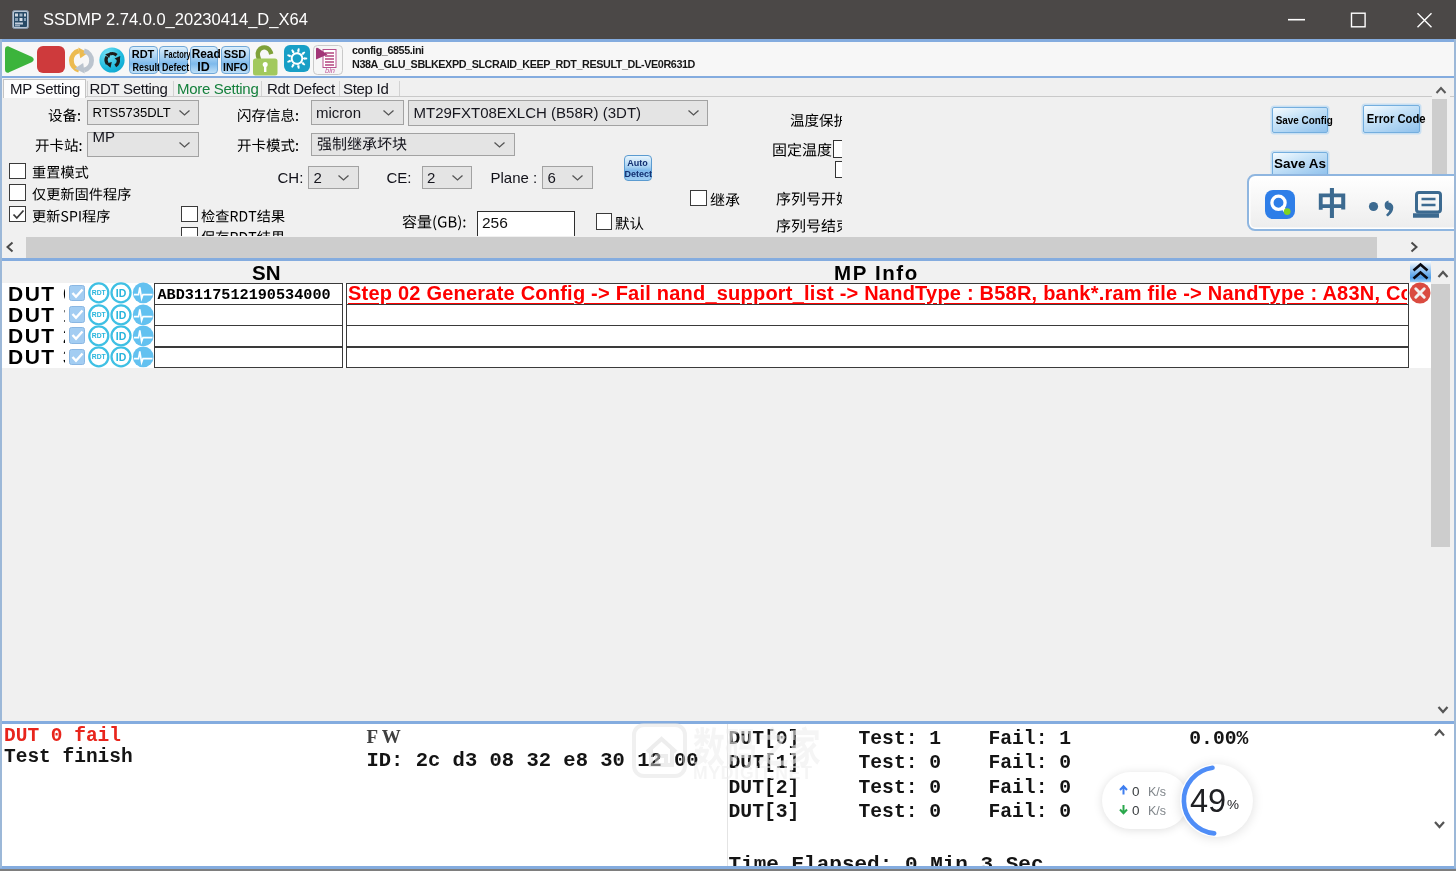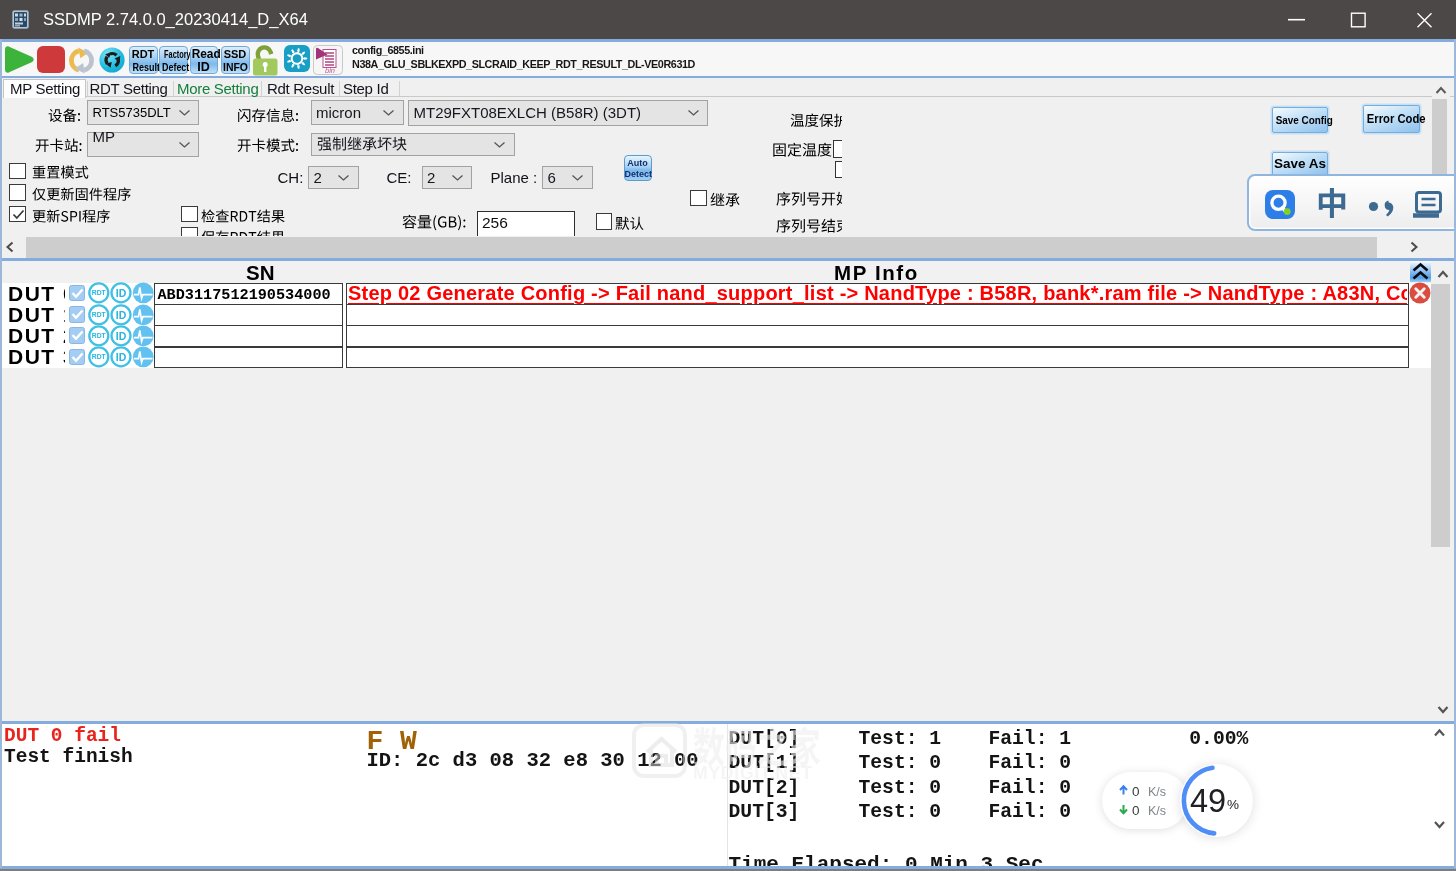--- a/index.html
+++ b/index.html
@@ -99,21 +99,21 @@
 <div style="position:absolute;left:86px;top:96.3px;width:1370px;height:1px;background:#c9c9c9"></div>
 <div style="position:absolute;left:86.5px;top:81px;width:1px;height:15px;background:#d2d2d2"></div>
 <div style="position:absolute;left:172.5px;top:81px;width:1px;height:15px;background:#d2d2d2"></div>
 <div style="position:absolute;left:260.5px;top:81px;width:1px;height:15px;background:#d2d2d2"></div>
 <div style="position:absolute;left:338.5px;top:81px;width:1px;height:15px;background:#d2d2d2"></div>
 <div style="position:absolute;left:398.5px;top:81px;width:1px;height:15px;background:#d2d2d2"></div>
 <div style="position:absolute;left:2.5px;top:79px;width:83px;height:18.5px;background:#fdfdfd;border:1px solid #c4c4c4;border-bottom:none"></div>
 <div style="position:absolute;left:10px;font-size:15px;letter-spacing:-0.3px;color:#14141c;top:80px;height:17px;line-height:17px">MP Setting</div>
 <div style="position:absolute;left:89.5px;font-size:15px;letter-spacing:-0.3px;color:#14141c;top:80px;height:17px;line-height:17px">RDT Setting</div>
 <div style="position:absolute;left:177px;font-size:15px;letter-spacing:-0.3px;color:#15803d;top:80px;height:17px;line-height:17px">More Setting</div>
-<div style="position:absolute;left:267px;font-size:15px;letter-spacing:-0.3px;color:#14141c;top:80px;height:17px;line-height:17px">Rdt Result</div>
+<div style="position:absolute;left:267px;font-size:15px;letter-spacing:-0.3px;color:#14141c;top:80px;height:17px;line-height:17px">Rdt Defect</div>
 <div style="position:absolute;left:343px;font-size:15px;letter-spacing:-0.3px;color:#14141c;top:80px;height:17px;line-height:17px">Step Id</div>
 <svg style="position:absolute;left:47.5px;top:103.7px;overflow:visible;" width="33" height="23" xmlns="http://www.w3.org/2000/svg">
     <g fill="#000" transform="translate(0 16.8)">
       <path transform="translate(0.0 0) scale(0.014500 -0.014500)" d="M122 776C175 729 242 662 273 619L324 672C292 713 225 778 171 822ZM43 526L43 454L184 454L184 95C184 49 153 16 134 4C148 -11 168 -42 175 -60C190 -40 217 -20 395 112C386 127 374 155 368 175L257 94L257 526ZM491 804L491 693C491 619 469 536 337 476C351 464 377 435 386 420C530 489 562 597 562 691L562 734L739 734L739 573C739 497 753 469 823 469C834 469 883 469 898 469C918 469 939 470 951 474C948 491 946 520 944 539C932 536 911 534 897 534C884 534 839 534 828 534C812 534 810 543 810 572L810 804ZM805 328C769 248 715 182 649 129C582 184 529 251 493 328ZM384 398L384 328L436 328L422 323C462 231 519 151 590 86C515 38 429 5 341 -15C355 -31 371 -61 377 -80C474 -54 566 -16 647 39C723 -17 814 -58 917 -83C926 -62 947 -32 963 -16C867 4 781 39 708 86C793 160 861 256 901 381L855 401L842 398Z"></path>
       <path transform="translate(14.5 0) scale(0.014500 -0.014500)" d="M685 688C637 637 572 593 498 555C430 589 372 630 329 677L340 688ZM369 843C319 756 221 656 76 588C93 576 116 551 128 533C184 562 233 595 276 630C317 588 365 551 420 519C298 468 160 433 30 415C43 398 58 365 64 344C209 368 363 411 499 477C624 417 772 378 926 358C936 379 956 410 973 427C831 443 694 473 578 519C673 575 754 644 808 727L759 758L746 754L399 754C418 778 435 802 450 827ZM248 129L460 129L460 18L248 18ZM248 190L248 291L460 291L460 190ZM746 129L746 18L537 18L537 129ZM746 190L537 190L537 291L746 291ZM170 357L170 -80L248 -80L248 -48L746 -48L746 -78L827 -78L827 357Z"></path>
       <path transform="translate(29.0 0) scale(0.014500 -0.014500)" d="M139 390C175 390 205 418 205 460C205 501 175 530 139 530C102 530 73 501 73 460C73 418 102 390 139 390ZM139 -13C175 -13 205 15 205 56C205 98 175 126 139 126C102 126 73 98 73 56C73 15 102 -13 139 -13Z"></path>
     </g>
   </svg>
 <svg style="position:absolute;left:34.5px;top:133.7px;overflow:visible;" width="48" height="23" xmlns="http://www.w3.org/2000/svg">
     <g fill="#000" transform="translate(0 16.8)">
@@ -363,21 +363,21 @@
 <div style="position:absolute;left:0;top:236px;width:1456px;height:21.8px;background:#f0f0f0"></div>
 <svg class="abs" style="left:5px;top:241px" width="10" height="12" xmlns="http://www.w3.org/2000/svg">
     <path d="M7.5 1.5 L2.5 6 L7.5 10.5" fill="none" stroke="#4a4a4a" stroke-width="2"></path>
   </svg>
 <div style="position:absolute;left:26px;top:236.5px;width:1351px;height:21px;background:#cdcdcd"></div>
 <svg class="abs" style="left:1409px;top:241px" width="10" height="12" xmlns="http://www.w3.org/2000/svg">
     <path d="M2.5 1.5 L7.5 6 L2.5 10.5" fill="none" stroke="#4a4a4a" stroke-width="2"></path>
   </svg>
 <div style="position:absolute;left:0;top:258px;width:1456px;height:2.5px;background:#84acdf"></div>
 <div style="position:absolute;left:0;top:260.5px;width:1456px;height:22.5px;background:#f1f1f1"></div>
-<div style="position:absolute;left:246px;top:261px;font-size:20.5px;font-weight:bold;color:#000">SN</div>
+<div style="position:absolute;left:252px;top:261px;font-size:20.5px;font-weight:bold;color:#000">SN</div>
 <div style="position:absolute;left:834px;top:261px;font-size:20.5px;font-weight:bold;color:#000;letter-spacing:1.6px">MP Info</div>
 <svg class="abs" style="left:1409.5px;top:261px" width="21" height="21" xmlns="http://www.w3.org/2000/svg">
 <defs>
       <linearGradient id="chv" x1="0" y1="0" x2="0" y2="1">
         <stop offset="0" stop-color="#fdfeff"></stop>
         <stop offset="0.55" stop-color="#7db7ee"></stop>
         <stop offset="0.8" stop-color="#4f9ee8"></stop>
         <stop offset="1" stop-color="#9fd0f5"></stop>
       </linearGradient>
     </defs>
@@ -458,21 +458,21 @@
 </svg>
 <svg class="abs" style="left:1408.5px;top:281.5px" width="22" height="22" xmlns="http://www.w3.org/2000/svg">
 <circle cx="11" cy="11" r="10.5" fill="#da4b40"></circle>
 <path d="M6.8 6.8 L15.2 15.2 M15.2 6.8 L6.8 15.2" stroke="#f3f0ef" stroke-width="3" stroke-linecap="round"></path>
 </svg>
 <div style="position:absolute;left:0;top:720.5px;width:1456px;height:3px;background:#84acdf"></div>
 <div style="position:absolute;left:0;top:723.5px;width:1456px;height:142.5px;background:#fff"></div>
 <div style="position:absolute;left:727px;top:723.5px;width:1px;height:142.5px;background:#e4e4e4"></div>
 <div style="position:absolute;left:4px;top:724.5px;font-size:19.5px;font-family:'Liberation Mono';font-weight:bold;white-space:pre;color:#e8251c">DUT 0 fail</div>
 <div style="position:absolute;left:4px;top:745.5px;font-size:19.5px;font-family:'Liberation Mono';font-weight:bold;white-space:pre;color:#141414">Test finish</div>
-<div style="position:absolute;left:366.5px;top:726px;font-size:28px;font-family:Liberation Mono, monospace;font-weight:bold;white-space:pre;color:#a16207">F W</div>
+<div style="position:absolute;left:366.5px;top:726px;font-size:19px;font-family:Liberation Serif, serif;font-weight:bold;white-space:pre;color:#404040">F W</div>
 <div style="position:absolute;left:366.5px;top:749px;font-size:20.5px;font-family:'Liberation Mono';font-weight:bold;white-space:pre;color:#141414">ID: 2c d3 08 32 e8 30 12 00</div>
 <div style="position:absolute;left:728.5px;top:726.5px;font-size:19.7px;line-height:24.6px;font-family:'Liberation Mono';font-weight:bold;white-space:pre;color:#141414">DUT[0]     Test: 1    Fail: 1          0.00%
 DUT[1]     Test: 0    Fail: 0
 DUT[2]     Test: 0    Fail: 0
 DUT[3]     Test: 0    Fail: 0</div>
 <div style="position:absolute;left:728.5px;top:853px;font-size:21px;font-family:'Liberation Mono';font-weight:bold;white-space:pre;color:#141414">Time Elapsed: 0 Min 3 Sec</div>
 <svg class="abs" style="left:1433px;top:726px" width="13" height="110" xmlns="http://www.w3.org/2000/svg">
 <path d="M2 9.5 L6.5 4.5 L11 9.5" fill="none" stroke="#555" stroke-width="2.2"></path>
 <path d="M2 96 L6.5 101 L11 96" fill="none" stroke="#555" stroke-width="2.2"></path>
 </svg>

